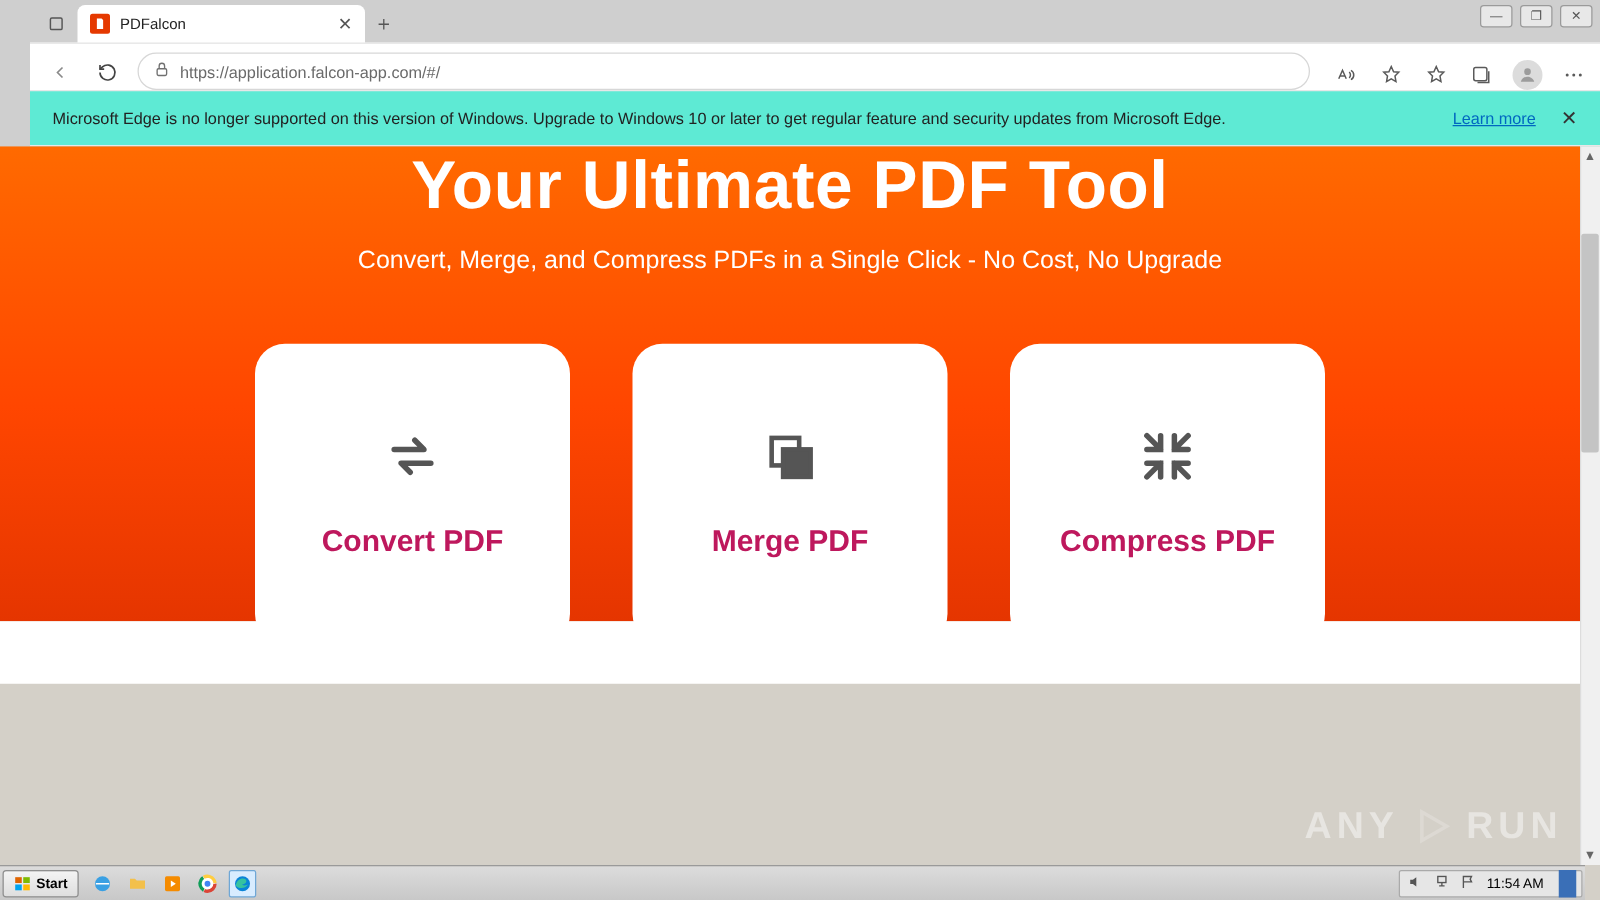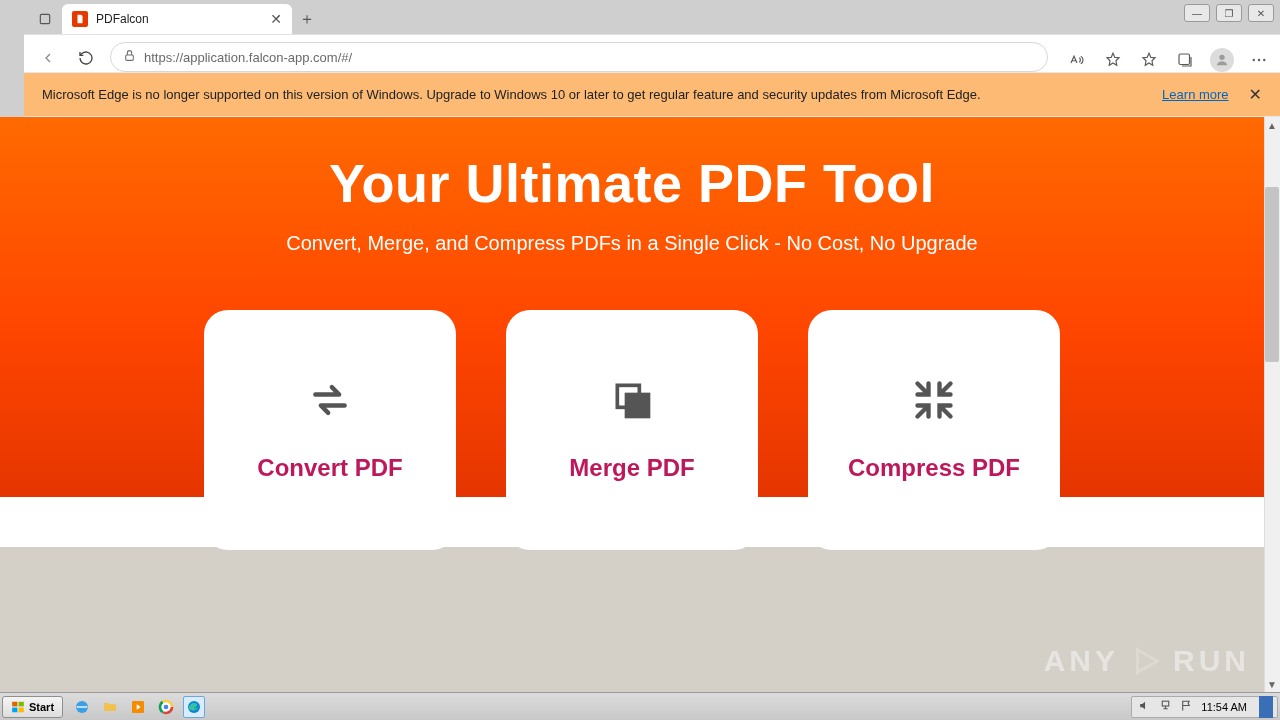--- a/index.html
+++ b/index.html
@@ -24,49 +24,49 @@
 .addr-row { height: 38px; background: #fff; border-top:1px solid #e2e2e2; display:flex; align-items:flex-end; padding:0 10px; gap:10px;}
 .nav-ico { width:28px; height:28px; display:flex;align-items:center;justify-content:center;color:#8a8a8a;}
 .nav-ico.enabled{color:#444;}
 .addr-bar { flex:1; height:30px; border:1px solid #d7d7d7; border-radius:15px; background:#fff; display:flex; align-items:center; padding:0 12px; gap:8px; color:#6a6a6a; font-size:13px;}
 .addr-bar .lock{color:#707070;}
 .addr-right{display:flex;gap:14px;align-items:center;color:#5a5a5a;margin-left:8px;}
 .addr-right .ico{width:22px;height:22px;display:flex;align-items:center;justify-content:center;}
 .avatar{width:24px;height:24px;border-radius:50%;background:#dcdcdc;display:flex;align-items:center;justify-content:center;}
 
 
-.notice{height:45px;background:#fdba74;border-top:1px solid #e7e7e7;border-bottom:1px solid #e7e7e7;display:flex;align-items:center;padding:0 18px;font-size:13px;color:#222;}
+.notice{height:45px;background:#5eead4;border-top:1px solid #e7e7e7;border-bottom:1px solid #e7e7e7;display:flex;align-items:center;padding:0 18px;font-size:13px;color:#222;}
 .notice .learn{margin-left:auto;color:#0067c0;text-decoration:underline;margin-right:20px;}
 .notice .closex{color:#333;font-size:16px;}
 
 
 .viewport{position:relative;height: calc(720px - 34px - 38px - 45px - 28px); overflow:hidden;}
 .scrollbar{position:absolute;right:0;top:0;bottom:0;width:16px;background:#f0f0f0;border-left:1px solid #ddd;}
 .scroll-thumb{position:absolute;right:1px;top:70px;width:14px;height:175px;background:#c4c4c4;border-radius:2px;}
 .scroll-arrow{position:absolute;right:0;width:16px;height:16px;display:flex;align-items:center;justify-content:center;color:#666;font-size:10px;}
 .sa-up{top:0;} .sa-dn{bottom:0;}
 
 .page{height:100%;margin-right:16px;overflow:hidden;}
 .hero{height: 380px; background: linear-gradient(180deg,#ff6a00 0%,#ff4600 55%,#e53500 100%);
-      display:flex;flex-direction:column;align-items:center; padding-top:35px;color:#fff;}
+      display:flex;flex-direction:column;align-items:center; color:#fff;}
 .hero h1{font-size:54px;font-weight:700;letter-spacing:.5px;}
 .hero .sub{margin-top:18px;font-size:20px;}
 .cards{display:flex;gap:50px;margin-top:55px;}
 .card{width:252px;height:240px;background:#fff;border-radius:24px;display:flex;flex-direction:column;align-items:center;justify-content:center;gap:28px;}
 .card .lbl{font-size:24px;font-weight:700;color:#be185d;}
 .card svg{color:#555;}
 
 .lowstrip{height:50px;background:#fff;}
 
 
 .watermark{position:absolute;right:30px;bottom:14px;color:rgba(255,255,255,.45);font-size:30px;font-weight:600;letter-spacing:4px;display:flex;align-items:center;gap:10px;pointer-events:none;}
 .watermark svg{opacity:.45;}
 
 
-.taskbar{position:absolute;left:0;right:0;bottom:0;height:28px;background:linear-gradient(#dcdcdc,#c8c8c8);border-top:1px solid #9a9a9a;display:flex;align-items:center;font-size:11px;}
+.taskbar{position:absolute;left:0;right:12px;bottom:0;height:28px;background:linear-gradient(#dcdcdc,#c8c8c8);border-top:1px solid #9a9a9a;display:flex;align-items:center;font-size:11px;}
 .start{height:22px;margin-left:2px;padding:0 8px;border:1px solid #8f8f8f;background:linear-gradient(#f4f4f4,#dedede);border-radius:3px;display:flex;align-items:center;gap:4px;font-weight:600;}
 .start .winflag{width:14px;height:14px;}
 .tb-icons{display:flex;gap:6px;margin-left:8px;}
 .tb-ico{width:22px;height:22px;display:flex;align-items:center;justify-content:center;border-radius:2px;}
 .tb-ico.active{border:1px solid #6fa7d6;background:#d8ecff;}
 .tray{margin-left:auto;display:flex;align-items:center;gap:8px;padding-right:4px;height:22px;border:1px solid #aaa;background:#e6e6e6;border-radius:2px;padding-left:6px;margin-right:2px;}
 .tray .clock{font-size:11px;}
 .tray-end{width:14px;height:22px;background:#3a6fb7;margin-left:4px;}
 </style>
 </head>

